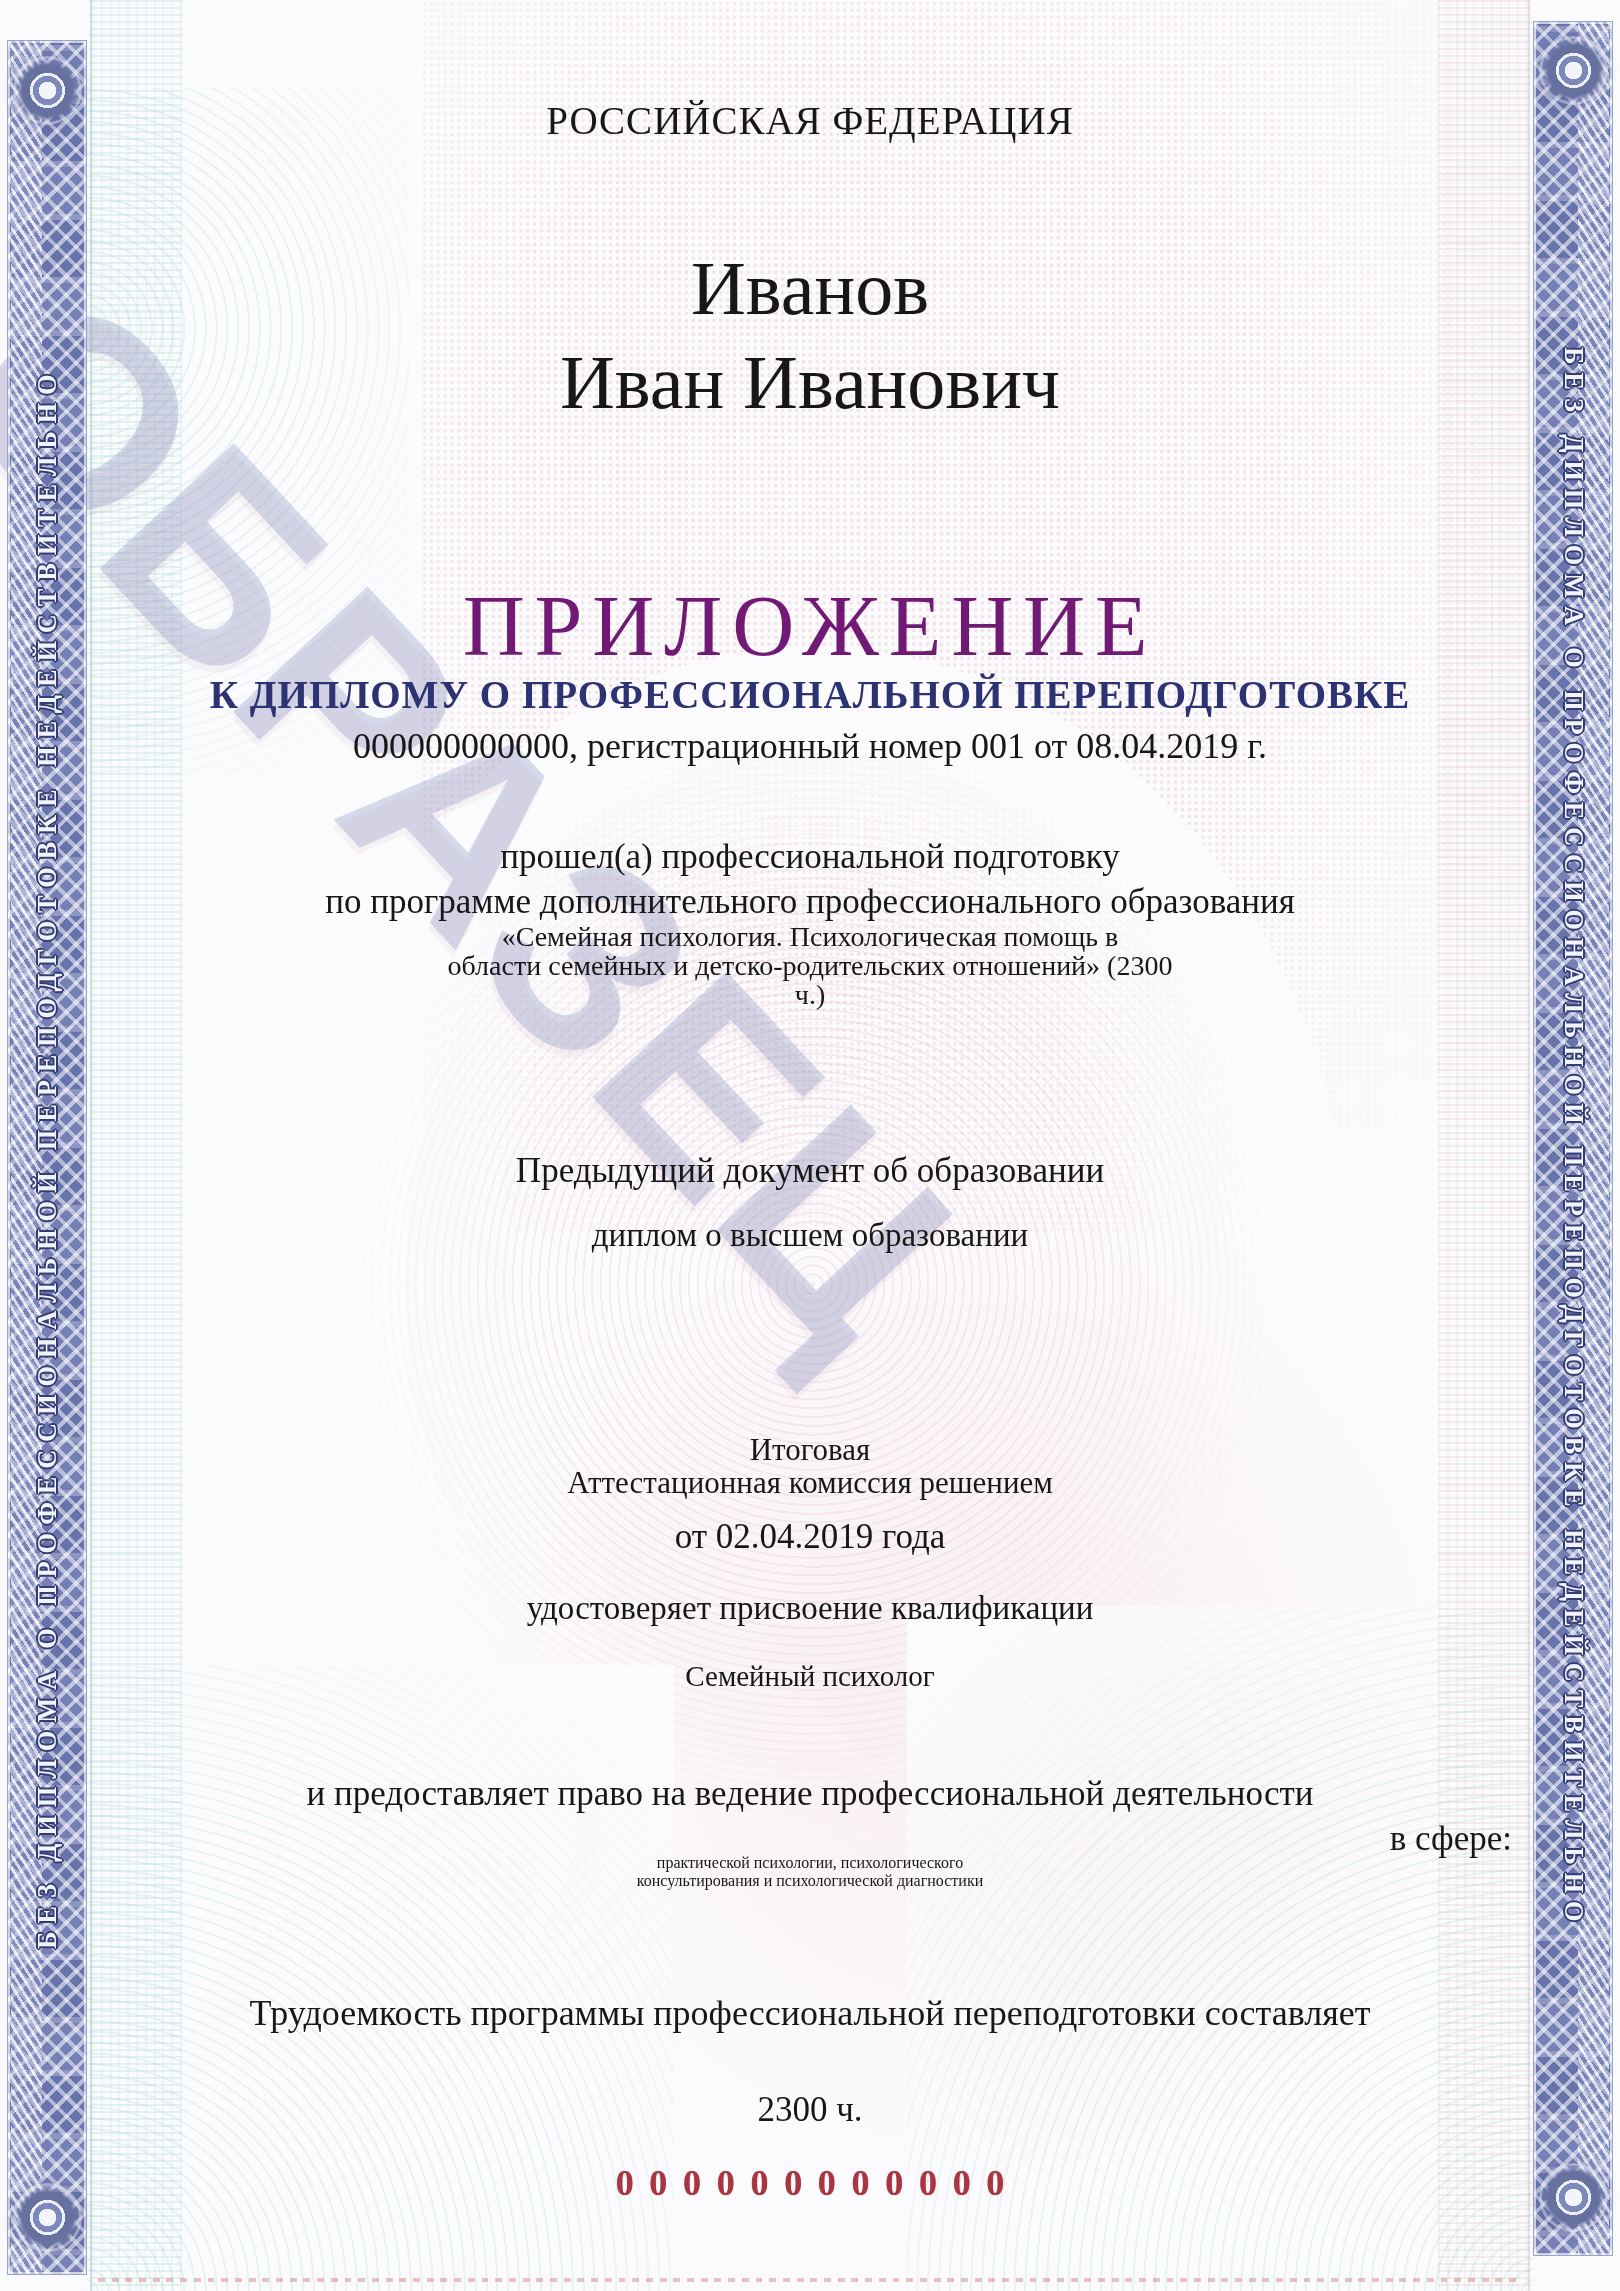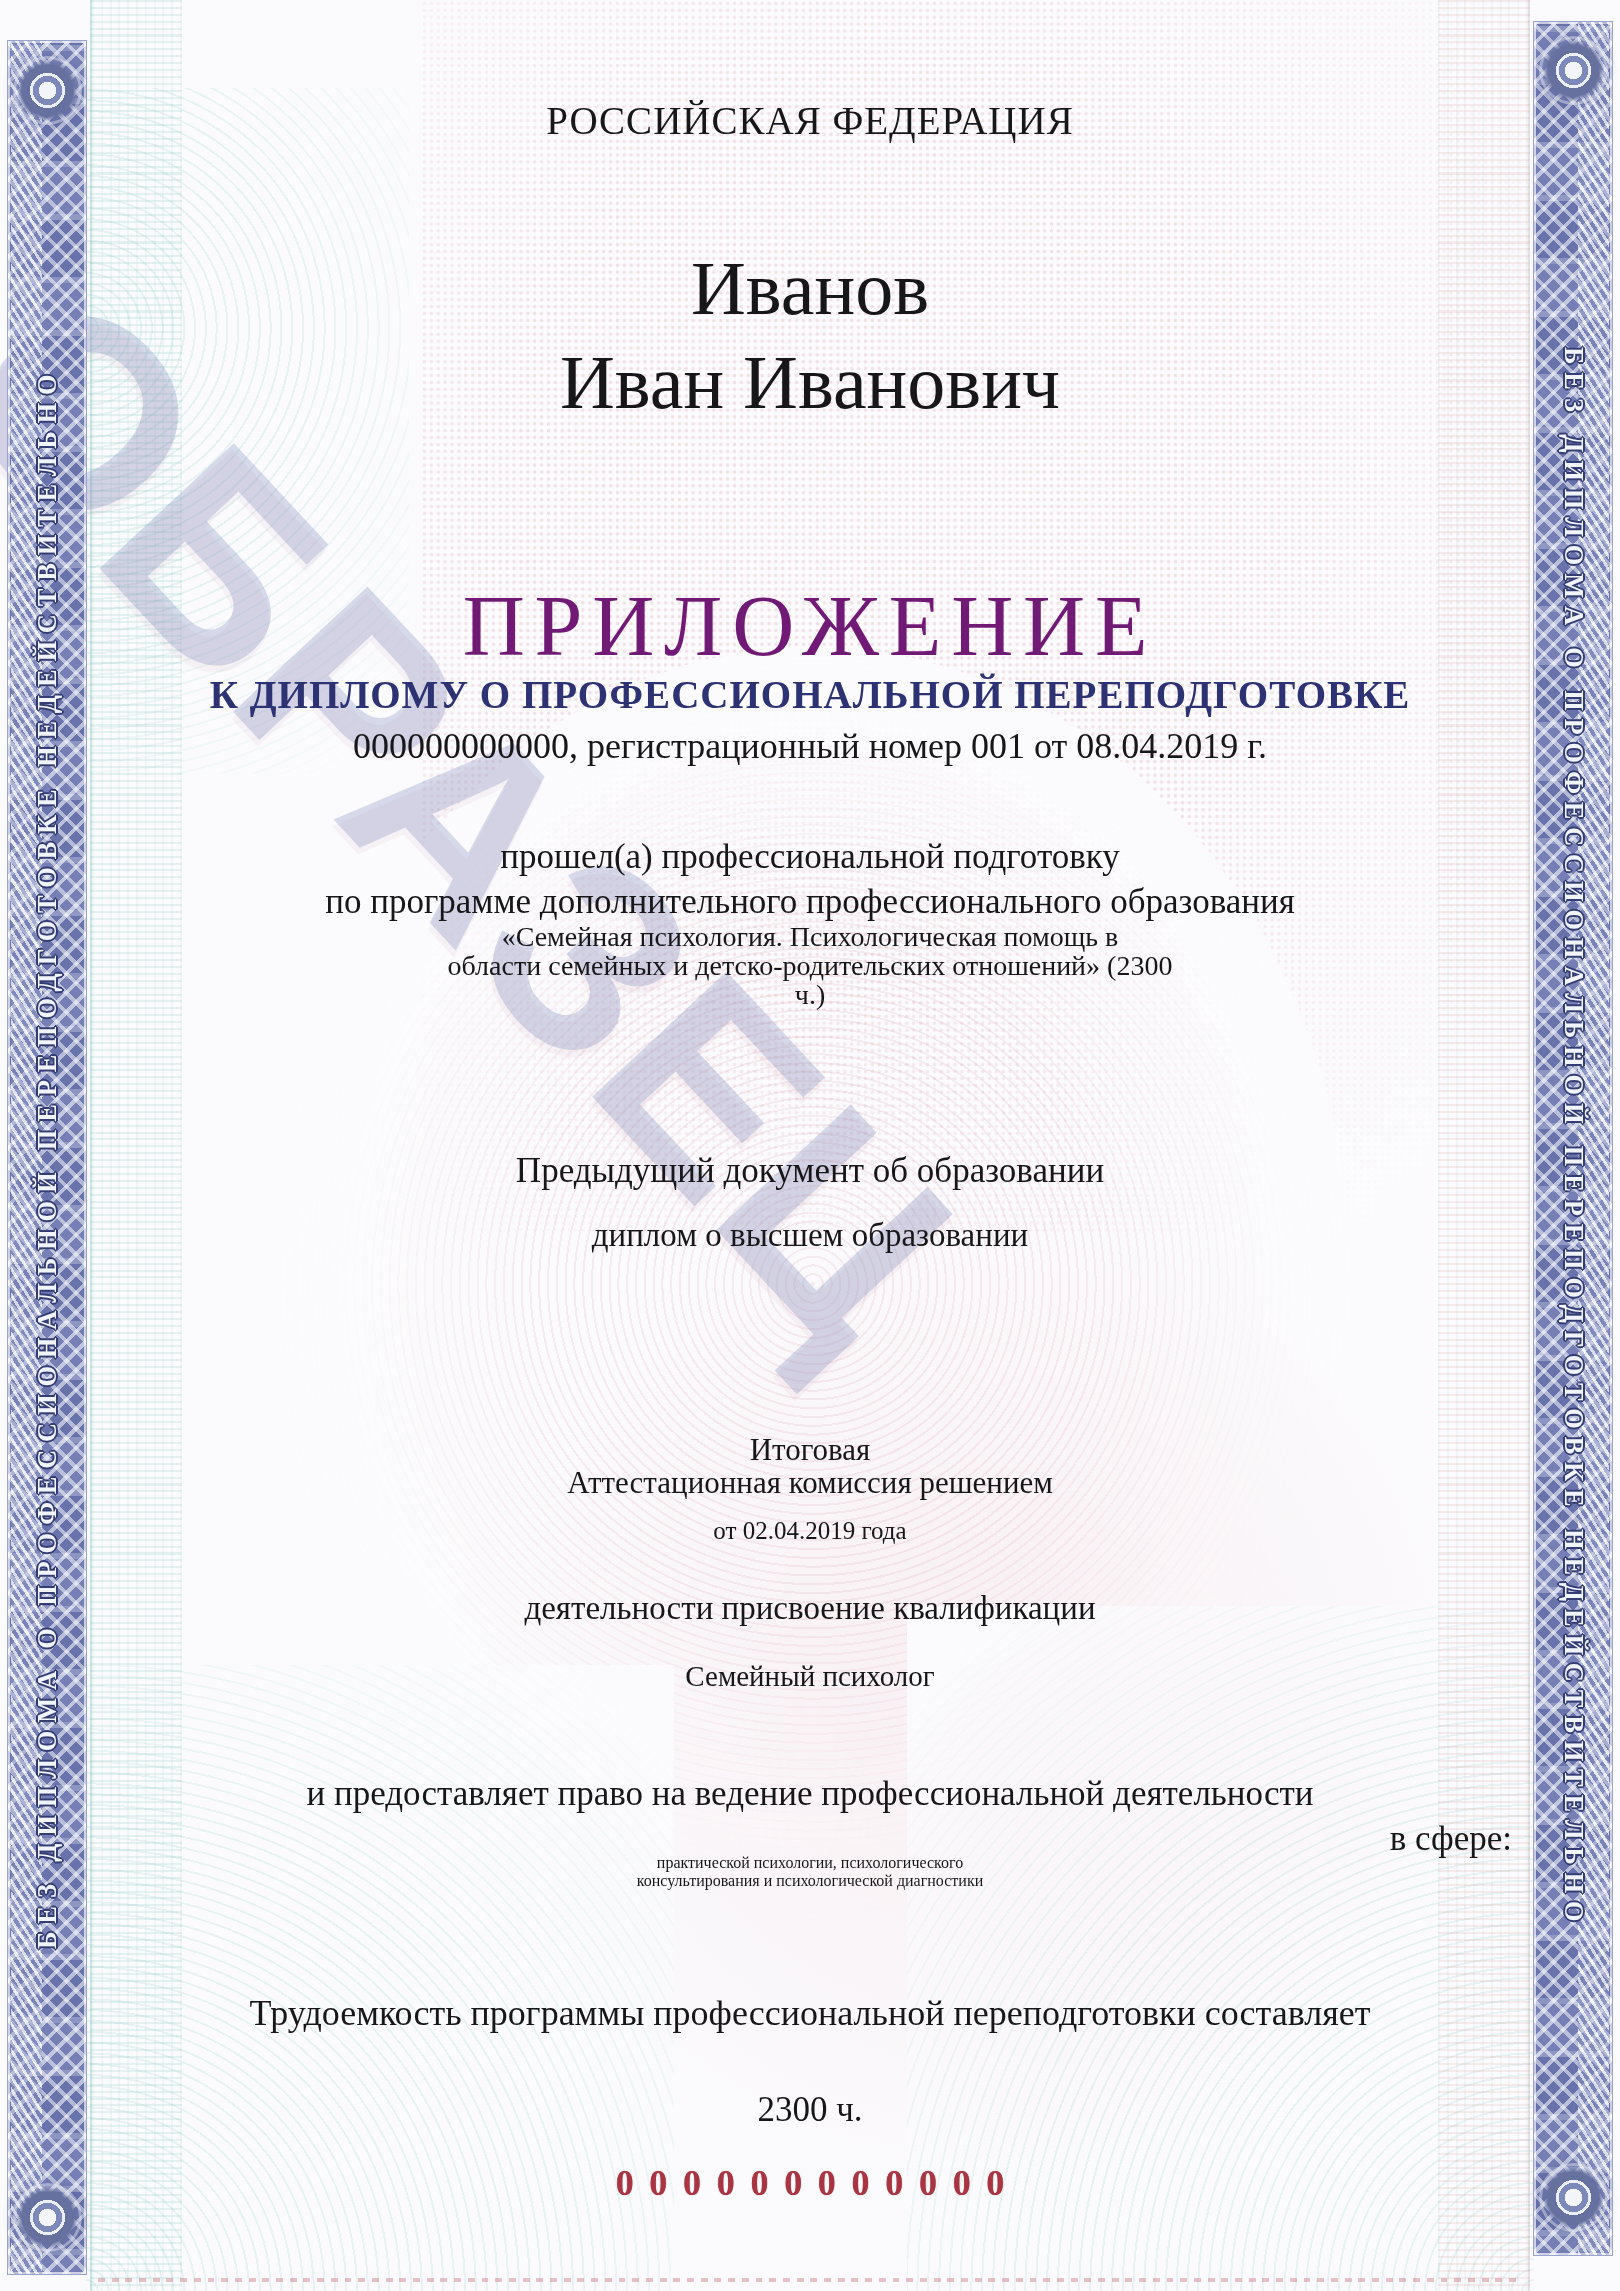--- a/index.html
+++ b/index.html
@@ -122,21 +122,21 @@
   #given-names{top:339px;font-size:76px;}
   #doc-title{top:576px;font-size:86px;font-weight:normal;color:#701a75;letter-spacing:9.8px;}
   #doc-subtitle{top:672px;font-size:39px;font-weight:bold;color:#2d3273;letter-spacing:1px;}
   #registration{top:725px;font-size:36px;}
   #passed-line1{top:837px;font-size:35px;}
   #passed-line2{top:882px;font-size:35px;}
   #program-name{top:922px;font-size:28px;line-height:1.04;}
   #prev-doc-label{top:1151px;font-size:35px;}
   #prev-doc-value{top:1217px;font-size:33px;}
   #commission{top:1433px;font-size:31px;line-height:1.08;}
-  #commission-date{top:1517px;font-size:25px;}
+  #commission-date{top:1517px;font-size:35px;}
   #qualification-label{top:1590px;font-size:33px;}
   #qualification-value{top:1660px;font-size:29px;}
   #grants-line{top:1774px;font-size:35px;}
   #sphere-label{top:1819px;font-size:35px;text-align:right;}
   #sphere-detail{top:1854px;font-size:16px;line-height:1.1;}
   #workload-line{top:1992px;font-size:36px;font-family:Liberation Serif, serif;}
   #hours{top:2090px;font-size:35px;}
   #serial-red{
     top:2162px;font-size:36px;font-weight:bold;
     color:#a93542;letter-spacing:15.7px;text-indent:15.7px;
@@ -179,21 +179,21 @@
 <div class="tline" id="passed-line1">прошел(а) профессиональной подготовку</div>
 <div class="tline" id="passed-line2">по программе дополнительного профессионального образования</div>
 <div class="tline" id="program-name">«Семейная психология. Психологическая помощь в
 области семейных и детско-родительских отношений» (2300
 ч.)</div>
 <div class="tline" id="prev-doc-label">Предыдущий документ об образовании</div>
 <div class="tline" id="prev-doc-value">диплом о высшем образовании</div>
 <div class="tline" id="commission">Итоговая
 Аттестационная комиссия решением</div>
 <div class="tline" id="commission-date">от 02.04.2019 года</div>
-<div class="tline" id="qualification-label">деятельности присвоение квалификации</div>
+<div class="tline" id="qualification-label">удостоверяет присвоение квалификации</div>
 <div class="tline" id="qualification-value">Семейный психолог</div>
 <div class="tline" id="grants-line">и предоставляет право на ведение профессиональной деятельности</div>
 <div class="tline" id="sphere-label">в сфере:</div>
 <div class="tline" id="sphere-detail">практической психологии, психологического
 консультирования и психологической диагностики</div>
 <div class="tline" id="workload-line">Трудоемкость программы профессиональной переподготовки составляет</div>
 <div class="tline" id="hours">2300 ч.</div>
 <div class="tline" id="serial-red">000000000000</div>
 
 

